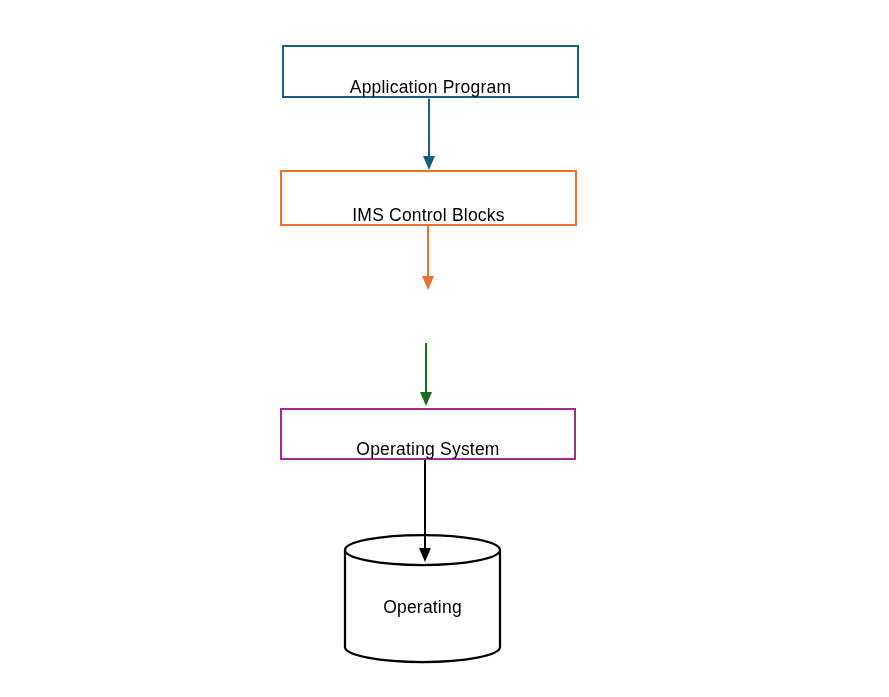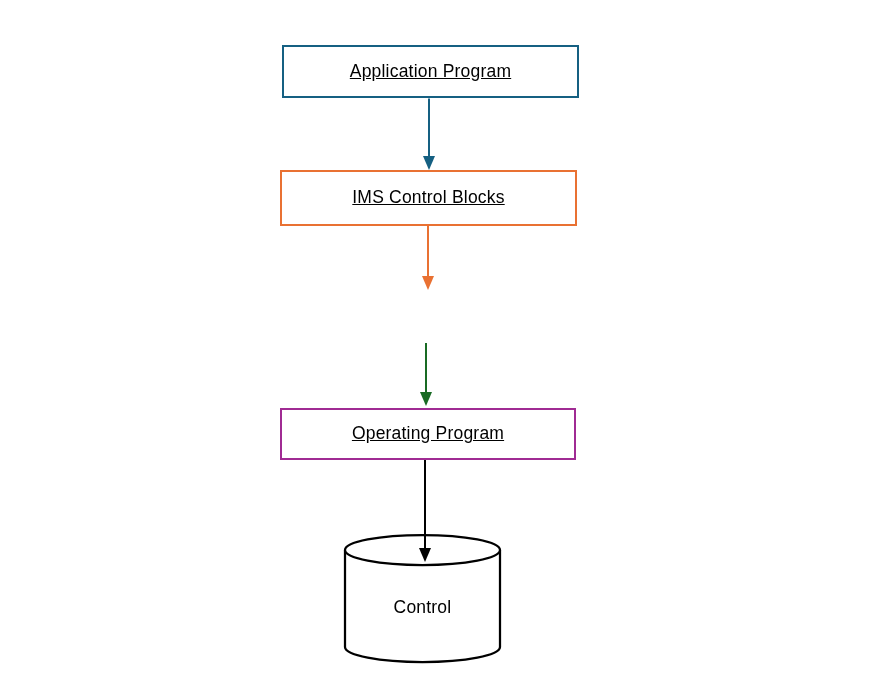--- a/index.html
+++ b/index.html
@@ -21,23 +21,22 @@
     top: 0;
     width: 889px;
     height: 697px;
   }
   .node {
     position: absolute;
     box-sizing: border-box;
     border: 2.5px solid #000;
     background: #ffffff;
     display: flex;
-    align-items: center;
+    align-items: flex-end;
     justify-content: center;
-    text-decoration: underline;
   }
   .node .label {
     font-size: 17.5px;
     line-height: 1;
     color: #000000;
     white-space: nowrap;
     letter-spacing: 0.2px;
   }
   .cyl-label {
     position: absolute;
@@ -89,18 +88,18 @@
   <div class="node" style="left: 282px; top: 45px; width: 297px; height: 53px; border-color: rgb(21, 96, 130);">
     <span class="label">Application Program</span>
   </div>
 
   <div class="node" style="left: 280px; top: 170px; width: 297px; height: 56px; border-color: rgb(233, 113, 50);">
     <span class="label">IMS Control Blocks</span>
   </div>
 
 
   <div class="node" style="left: 280px; top: 408px; width: 296px; height: 52px; border-color: rgb(160, 43, 147);">
-    <span class="label">Operating Program</span>
+    <span class="label">Operating System</span>
   </div>
 
-  <div class="cyl-label">Control</div>
+  <div class="cyl-label">Operating</div>
 
 </div>
 
 </body></html>

